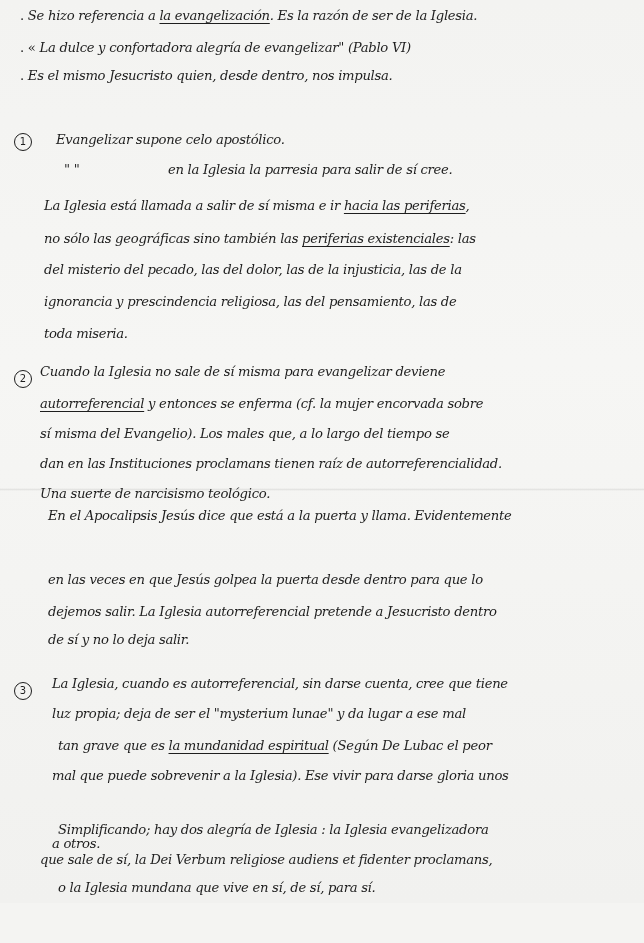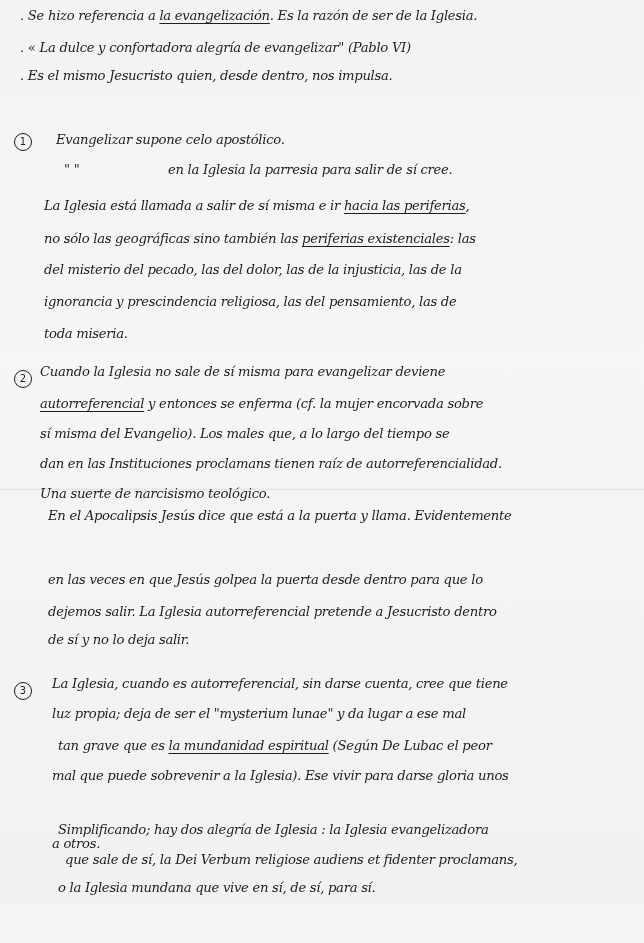--- a/index.html
+++ b/index.html
@@ -100,17 +100,17 @@
   <div class="num" style="left:14px; top:682px;">3</div>
   <div class="line" style="left:52px; top:676px;text-align:right;">La Iglesia, cuando es autorreferencial, sin darse cuenta, cree que tiene</div>
   <div class="line" style="left:52px; top:706px;">luz propia; deja de ser el "mysterium lunae" y da lugar a ese mal</div>
   <div class="line" style="left:58px; top:738px;">
     <span>tan grave que es </span><span class="u">la mundanidad espiritual</span><span> (Según De Lubac el peor</span>
   </div>
   <div class="line" style="left:52px; top:768px;">mal que puede sobrevenir a la Iglesia). Ese vivir para darse gloria unos</div>
   <div class="line" style="left:52px; top:836px;">a otros.</div>
 
   <div class="line" style="left:58px; top:822px;">Simplificando; hay dos alegría de Iglesia : la Iglesia evangelizadora</div>
-  <div class="line" style="left:65px; top:852px;">que sale de sí, la Dei Verbum religiose audiens et fidenter proclamans,</div>
+  <div class="line" style="left:40px; top:852px;">que sale de sí, la Dei Verbum religiose audiens et fidenter proclamans,</div>
   <div class="line" style="left:58px; top:880px;">o la Iglesia mundana que vive en sí, de sí, para sí.</div>
 
   <div class="line" style="left:58px; top:916px;">Esto debe dar luz a los posibles cambios y reformas que haya</div>
 </div>
 
 </body></html>

